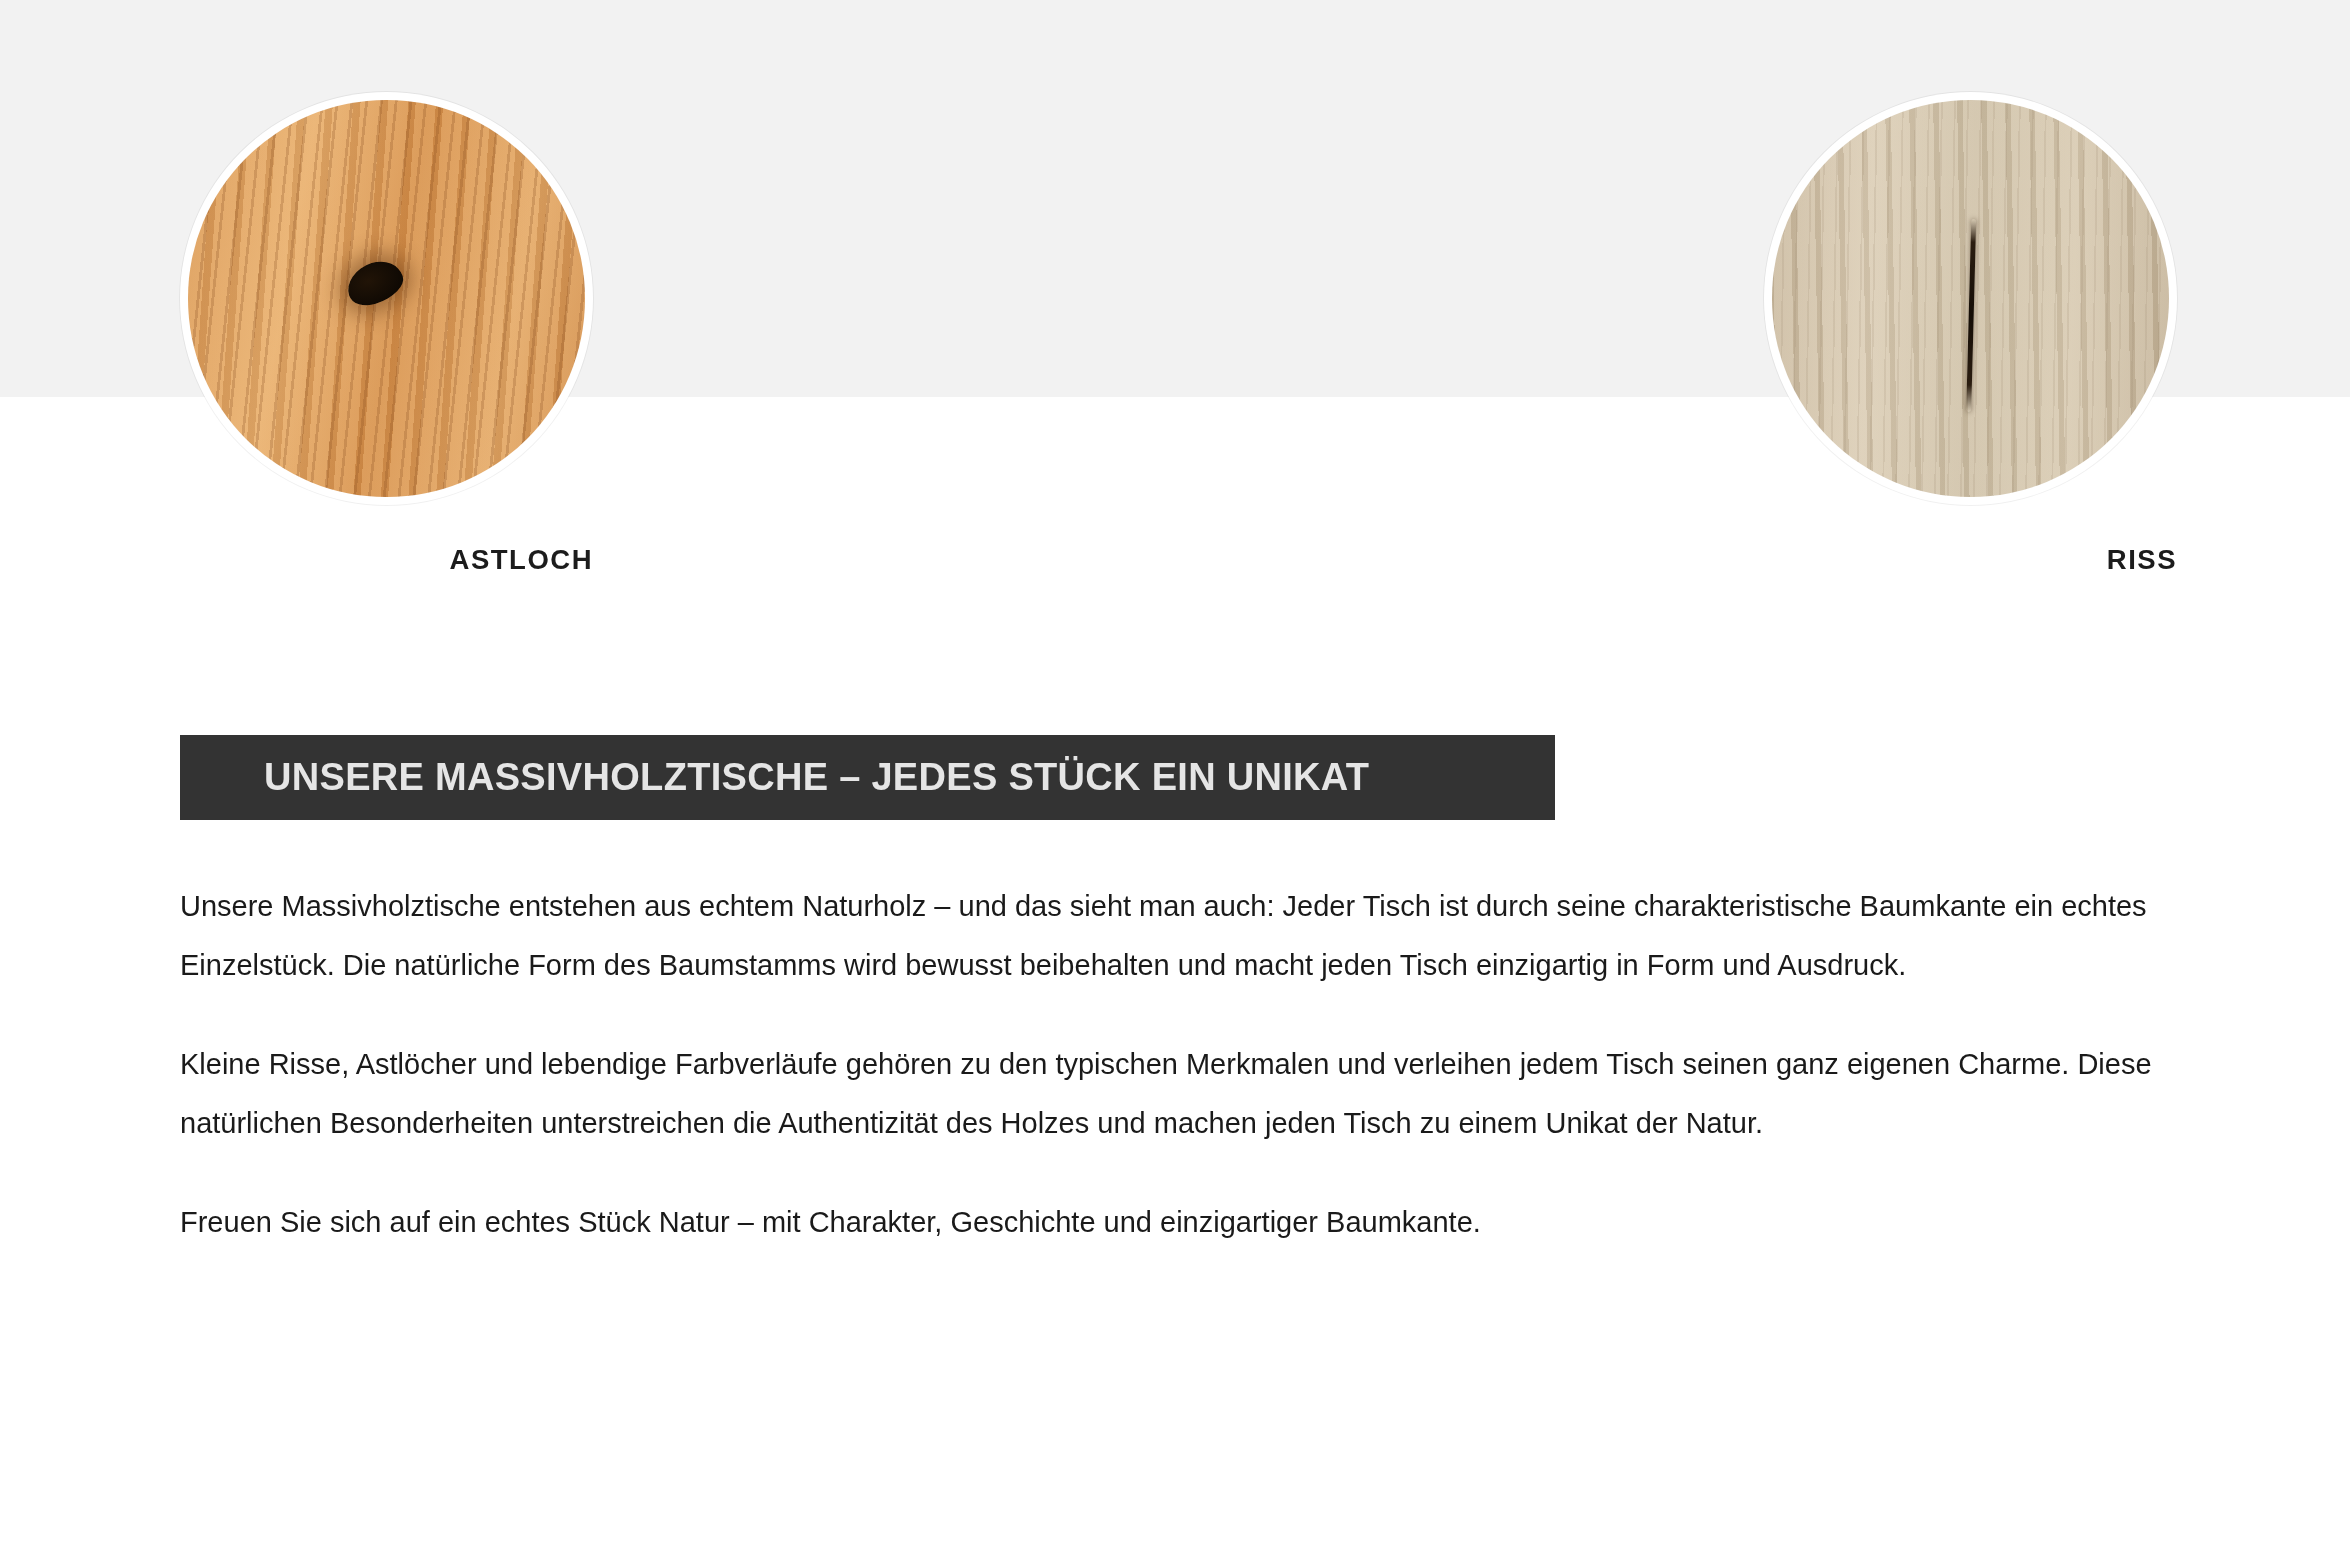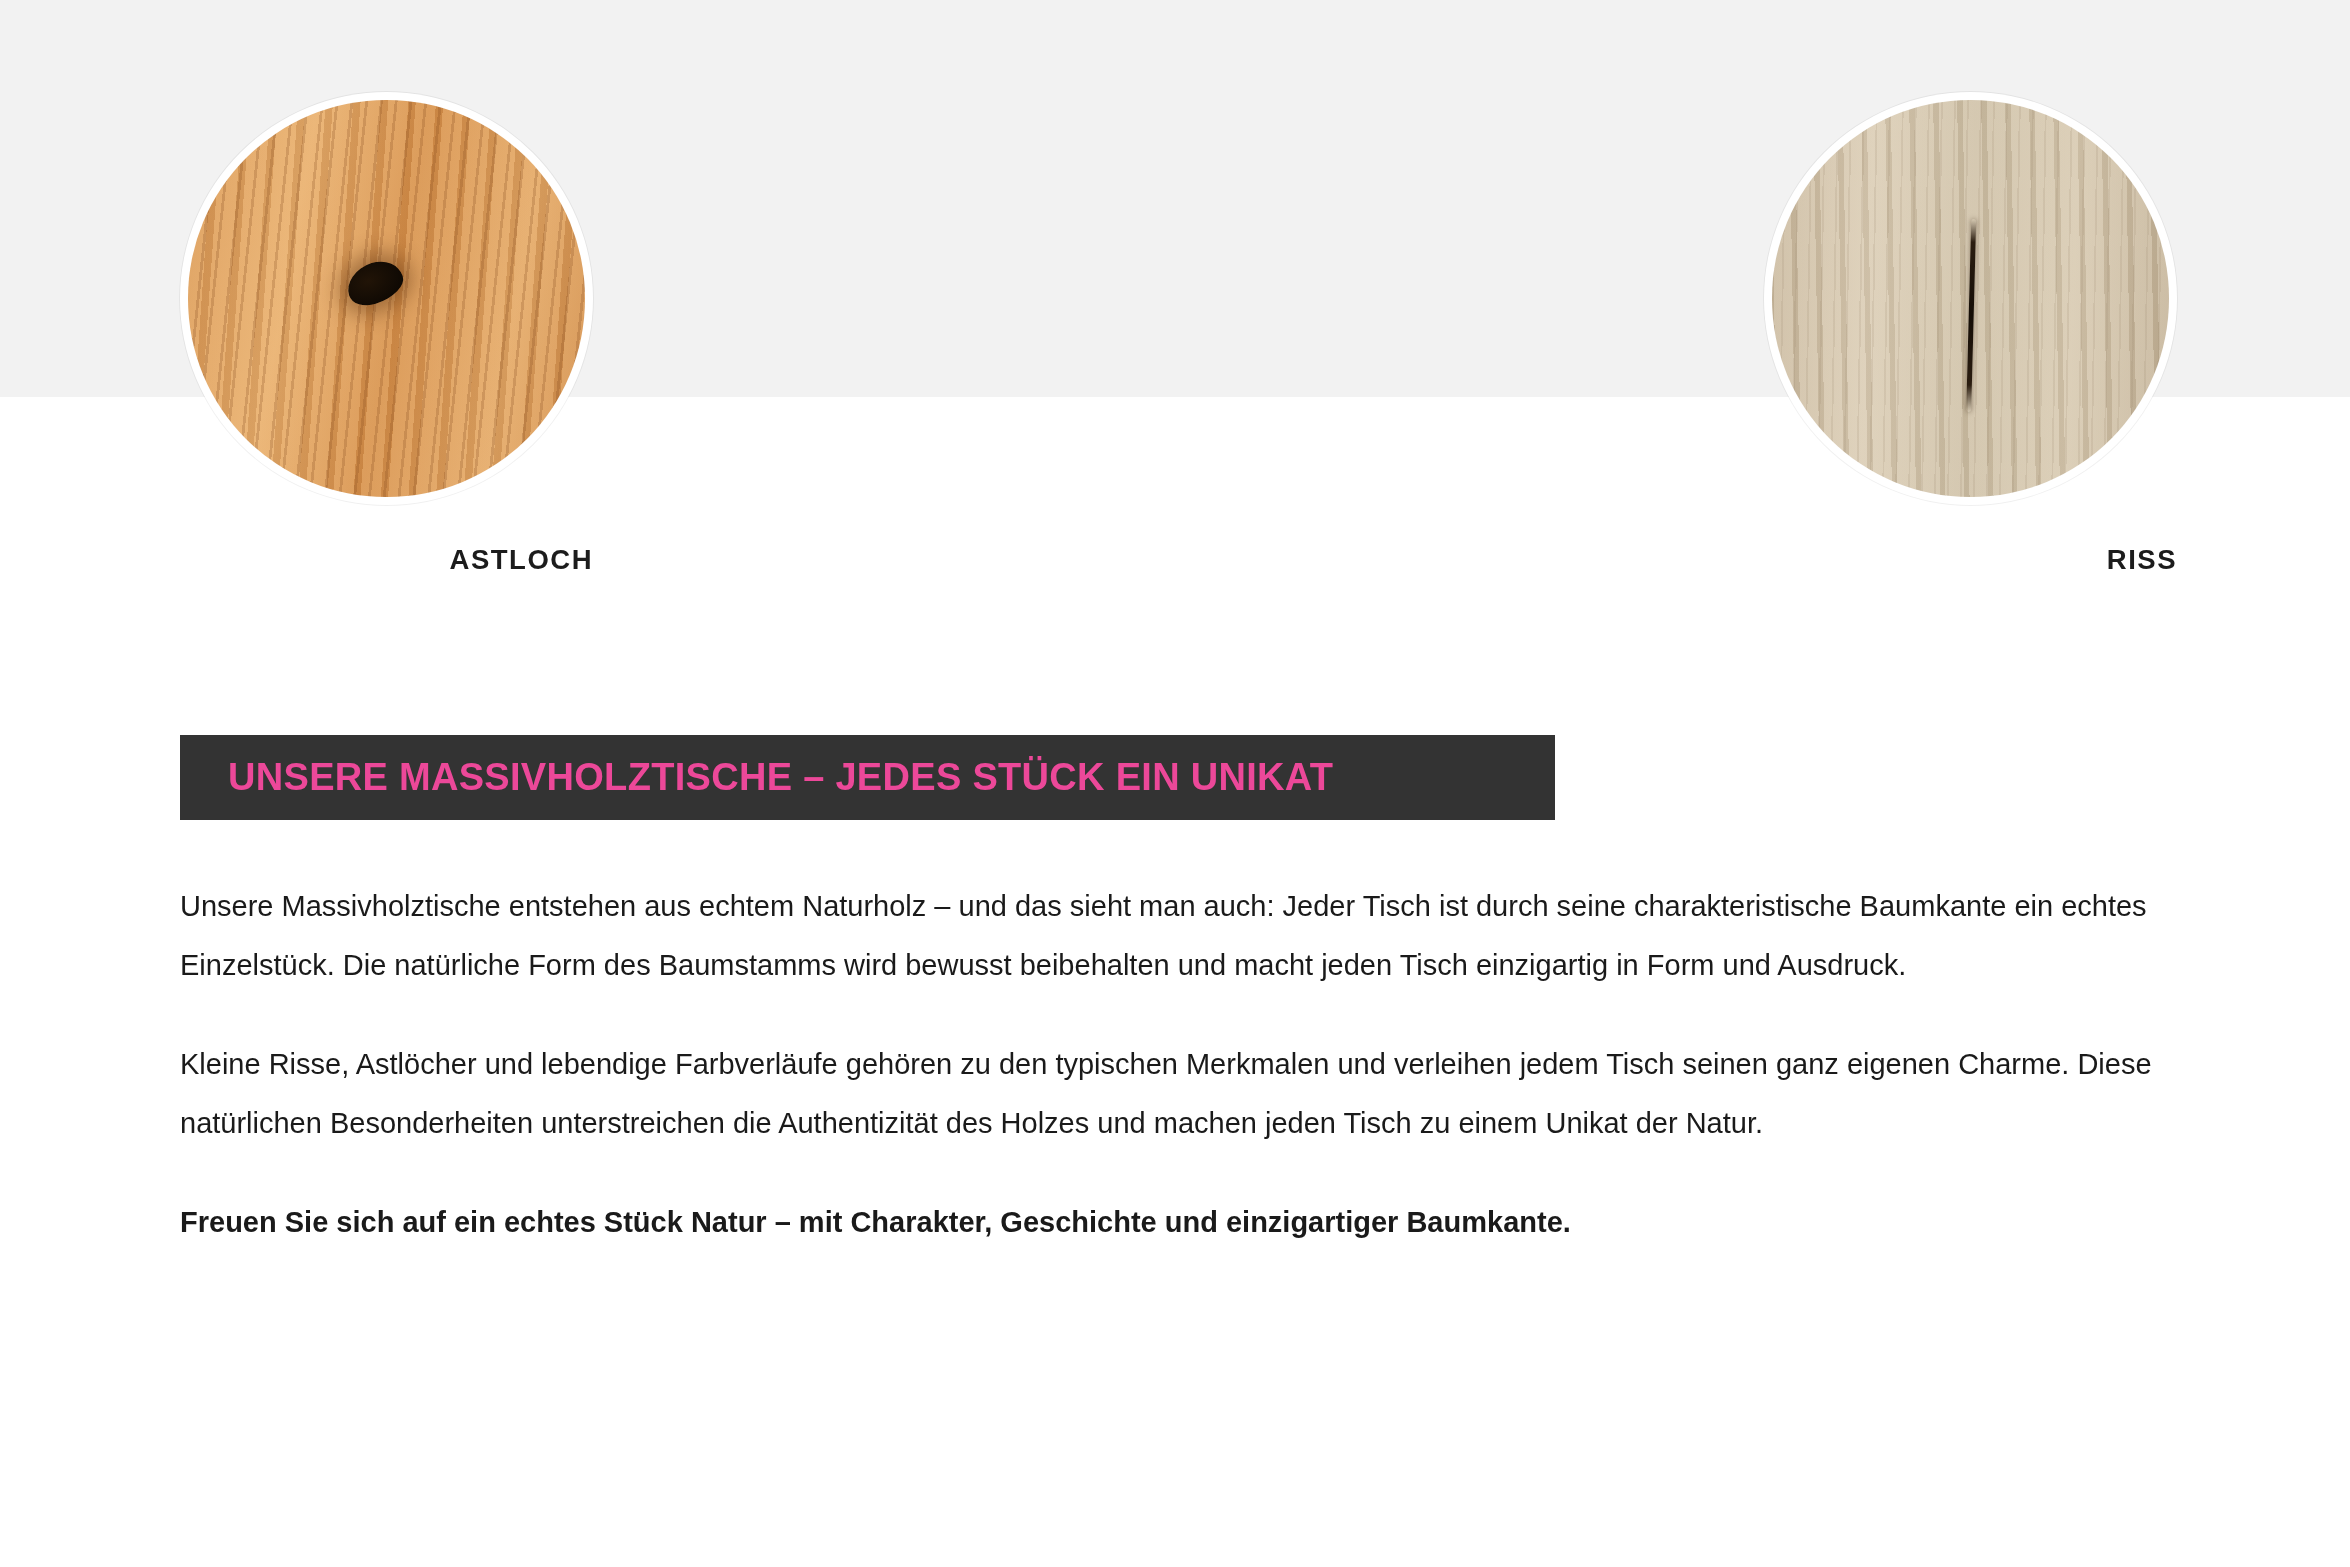--- a/index.html
+++ b/index.html
@@ -230,43 +230,44 @@
     left: 180px;
     top: 735px;
     width: 1375px;
     height: 85px;
     background: #333333;
     display: flex;
     align-items: center;
     padding-left: 48px;
   }
   .headline-text {
-    color: #ec4899;
+    color: #e5e5e5;
     font-size: 38px;
     font-weight: bold;
     letter-spacing: 0.3px;
     font-family: "Liberation Sans", sans-serif;
+    margin-left: 36px;
   }
 
   
   .body-copy {
     position: absolute;
     left: 180px;
     top: 877px;
     width: 1997px;
   }
   .para {
     font-size: 29px;
     line-height: 59px;
     color: #1a1a1a;
     margin: 0 0 40px 0;
     font-family: "Liberation Sans", sans-serif;
     max-width: 1974px;
   }
-  .para:last-child { margin-bottom: 6px; font-weight: bold; }
+  .para:last-child { margin-bottom: 6px; }
 </style>
 </head>
 <body>
 
 <div id="page">
 
   <div class="top-band"></div>
 
   <div class="feature-strip">
 

